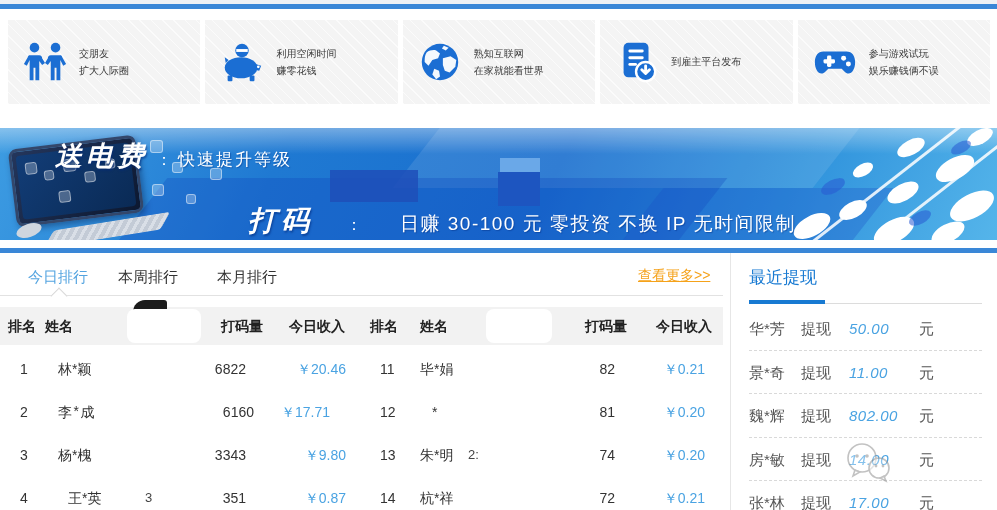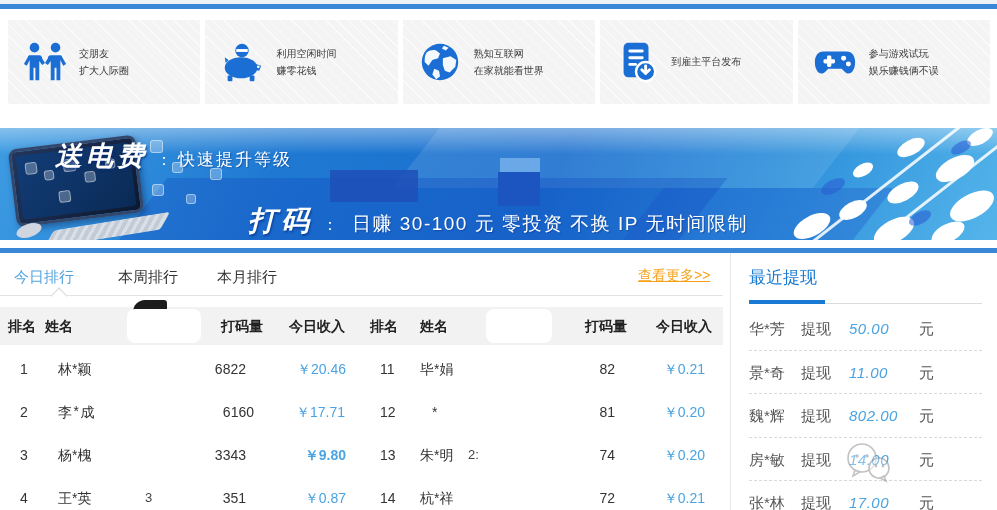--- a/index.html
+++ b/index.html
@@ -44,21 +44,21 @@
     border-radius:3px; transform:rotate(-9deg) skewX(-38deg);
     background-image:repeating-linear-gradient(90deg,#c3cbd6 0 5px,#d9dfe7 5px 9px); }
   .pc-mouse { position:absolute; left:16px; top:96px; width:26px; height:13px; background:#cfd6df; border-radius:50%; transform:rotate(-18deg); }
   .app-sq { position:absolute; background:rgba(255,255,255,.26); border:1px solid rgba(255,255,255,.45); border-radius:3px; }
 
   .promo1 { position:absolute; left:55px; top:10px; display:flex; align-items:baseline; color:#fff; white-space:nowrap; }
   .promo1 .fancy { font-size:27px; font-weight:bold; font-style:italic; letter-spacing:4px;
     text-shadow:1px 2px 2px rgba(0,40,120,.55); font-family:"DejaVu Serif","Liberation Serif",serif; }
   .promo1 .sep { font-size:16px; margin:0 6px 0 8px; }
   .promo1 .rest { font-size:17px; letter-spacing:2px; text-shadow:1px 1px 1px rgba(0,40,120,.4); }
-  .promo2 { position:absolute; left:248px; top:74px; display:flex; align-items:baseline; color:#fff; white-space:nowrap; }
+  .promo2 { position:absolute; left:248px; top:74px; display:flex; align-items:baseline; color:#fff; white-space:nowrap;gap:24px; }
   .promo2 .fancy { font-size:28px; font-weight:bold; font-style:italic; letter-spacing:5px;
     text-shadow:1px 2px 2px rgba(0,40,120,.55); font-family:"DejaVu Serif","Liberation Serif",serif; }
   .promo2 .sep { font-size:16px; margin:0 14px 0 8px; }
   .promo2 .rest { font-size:19px; letter-spacing:1.5px; text-shadow:1px 1px 1px rgba(0,40,120,.4); }
 
   .mid-bluebar { position:absolute; top:248px; left:0; width:100%; height:5px; background:#3a87d7; }
 
   
   .content { position:absolute; top:253px; left:0; width:997px; height:257px; }
   .rank-panel { position:absolute; left:0; top:0; width:731px; height:257px; border-right:1px solid #e6e6e6; }
@@ -243,21 +243,21 @@
       <span class="rest">日赚 30-100 元 零投资 不换 IP 无时间限制</span>
     </div>
   </div>
 
   <div class="mid-bluebar"></div>
 
   <div class="content">
 
     <div class="rank-panel">
       <div class="tabs-row">
-        <span class="tab active" style="left:14px;">今日排行</span>
+        <span class="tab active" style="left:28px;">今日排行</span>
         <span class="tab" style="left:118px;">本周排行</span>
         <span class="tab" style="left:217px;">本月排行</span>
         <span class="more-link">查看更多&gt;&gt;</span>
       </div>
       <div class="tab-notch"></div>
 
       <div class="tbl-header">
         <span class="th" style="left:8px;">排名</span>
         <span class="th" style="left:45px;">姓名</span>
         <span class="th" style="left:221px;">打码量</span>
@@ -276,40 +276,40 @@
           <span class="cell num-r income" style="left:260px;width:86px;">￥20.46</span>
           <span class="cell" style="left:380px;">11</span>
           <span class="cell" style="left:420px;">毕*娟</span>
           <span class="cell num-r" style="left:560px;width:55px;">82</span>
           <span class="cell num-r income" style="left:625px;width:80px;">￥0.21</span>
         </div>
         <div class="trow">
           <span class="cell" style="left:20px;">2</span>
           <span class="cell" style="left:58px;font-family:Liberation Mono, monospace;">李*成</span>
           <span class="cell num-r" style="left:188px;width:66px;">6160</span>
-          <span class="cell num-r income" style="left:259px;width:86px;">￥17.71</span>
+          <span class="cell num-r income" style="left:244px;width:86px;">￥17.71</span>
           <span class="cell" style="left:380px;">12</span>
           <span class="cell" style="left:432px;">*</span>
           <span class="cell num-r" style="left:560px;width:55px;">81</span>
           <span class="cell num-r income" style="left:625px;width:80px;">￥0.20</span>
         </div>
         <div class="trow">
           <span class="cell" style="left:20px;">3</span>
           <span class="cell" style="left:58px;">杨*槐</span>
           <span class="cell num-r" style="left:180px;width:66px;">3343</span>
-          <span class="cell num-r income" style="left:260px;width:86px;font-weight:bold;">￥9.80</span>
+          <span class="cell num-r income" style="left:260px;width:86px;">￥9.80</span>
           <span class="cell" style="left:380px;">13</span>
           <span class="cell" style="left:420px;">朱*明</span>
           <span class="cell frag" style="left:468px;">2:</span>
           <span class="cell num-r" style="left:560px;width:55px;">74</span>
           <span class="cell num-r income" style="left:625px;width:80px;">￥0.20</span>
         </div>
         <div class="trow">
           <span class="cell" style="left:20px;">4</span>
-          <span class="cell" style="left:58px;">王*英</span>
+          <span class="cell" style="left:68px;">王*英</span>
           <span class="cell frag" style="left:145px;">3</span>
           <span class="cell num-r" style="left:180px;width:66px;">351</span>
           <span class="cell num-r income" style="left:260px;width:86px;">￥0.87</span>
           <span class="cell" style="left:380px;">14</span>
           <span class="cell" style="left:420px;">杭*祥</span>
           <span class="cell num-r" style="left:560px;width:55px;">72</span>
           <span class="cell num-r income" style="left:625px;width:80px;">￥0.21</span>
         </div>
       </div>
 

